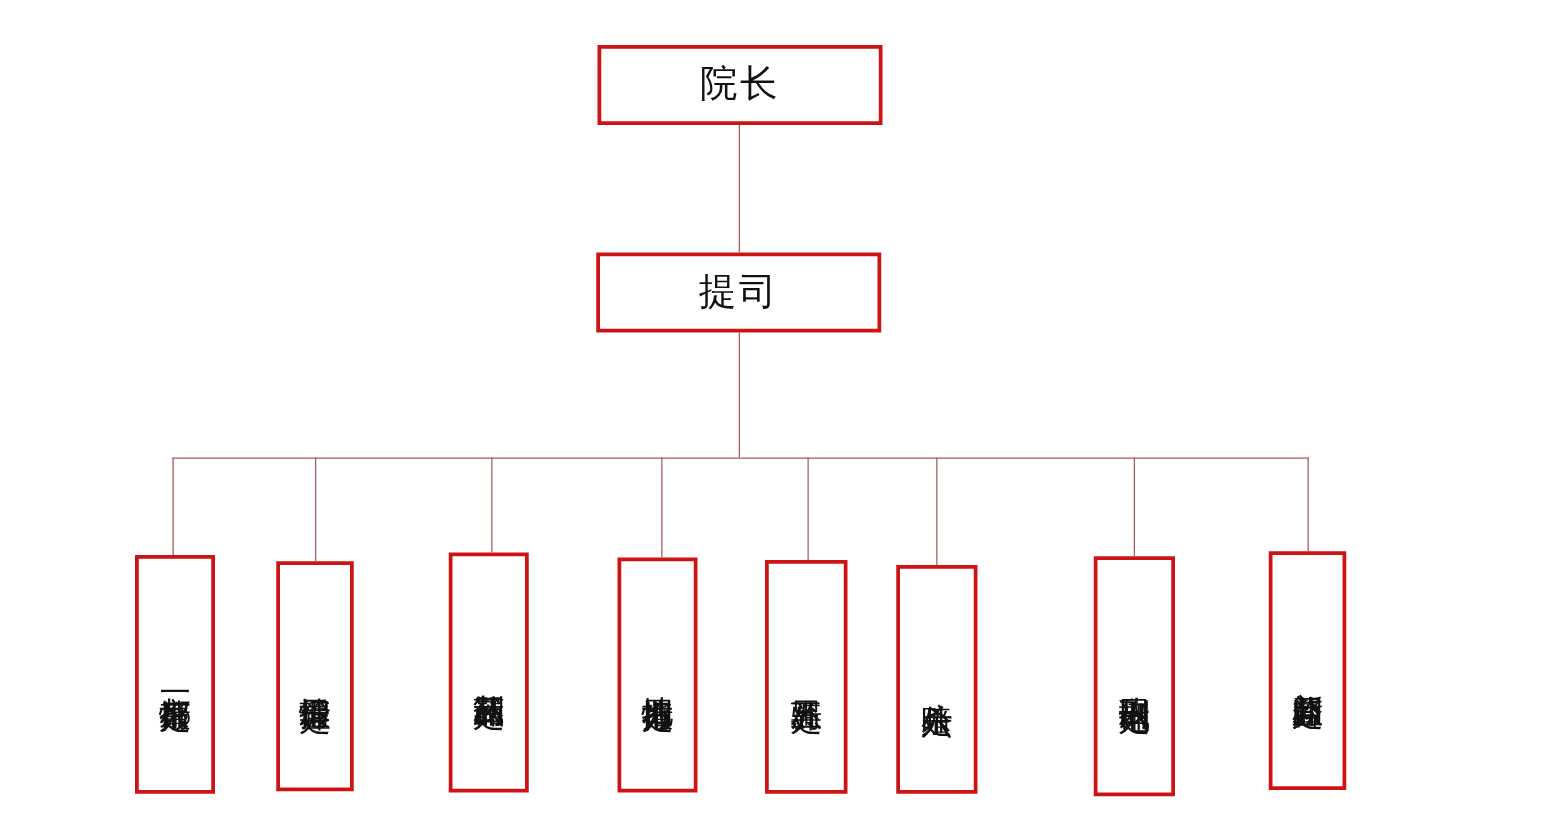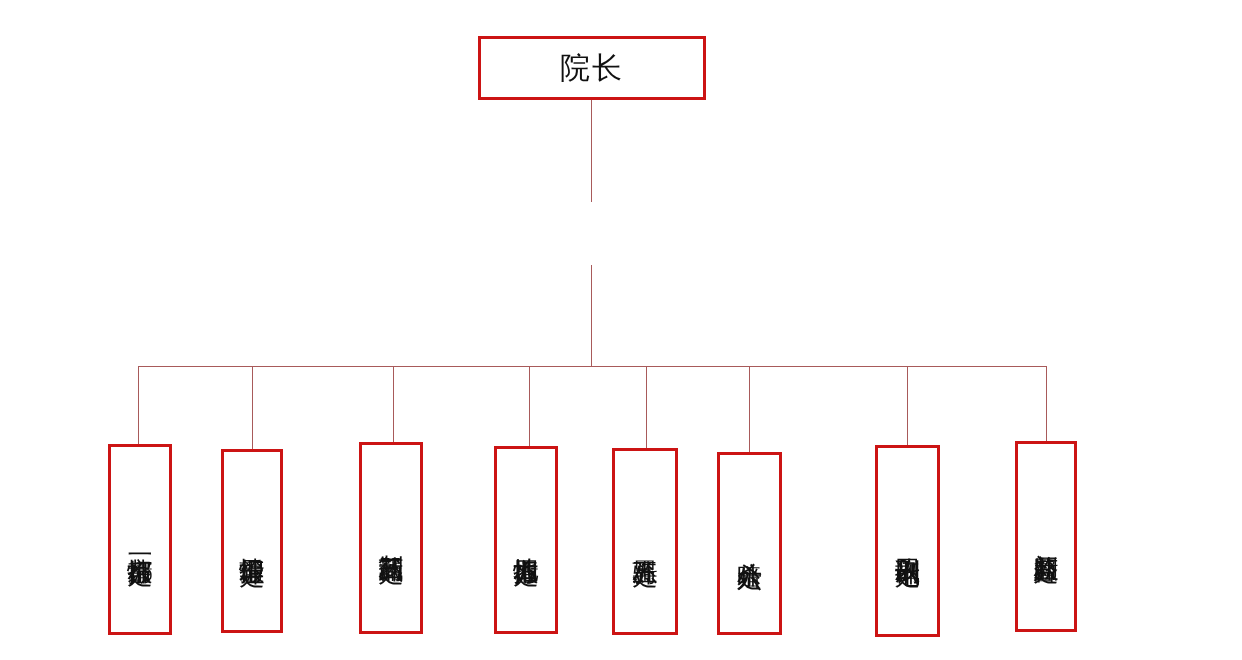--- a/index.html
+++ b/index.html
@@ -86,20 +86,23 @@
   <div class="vline" style="left:529px; top:366px; height:80px;"></div>
   <div class="vline" style="left:646px; top:366px; height:82px;"></div>
   <div class="vline" style="left:749px; top:366px; height:86px;"></div>
   <div class="vline" style="left:907px; top:366px; height:79px;"></div>
   <div class="vline" style="left:1046px; top:366px; height:75px;"></div>
 
   <div class="node node-top" style="left:478px; top:36px; width:228px; height:64px;">
     <span>院长</span>
   </div>
 
+  <div class="node node-top" style="left:477px; top:202px; width:228px; height:64px;">
+    <span>提司</span>
+  </div>
 
   <div class="leaf" style="left:108px; top:444px; width:64px; height:191px;">
     <span class="leaf-label">京都情报一处</span>
   </div>
 
   <div class="leaf" style="left:221px; top:449px; width:62px; height:184px;">
     <span class="leaf-label">情报管理二处</span>
   </div>
 
   <div class="leaf" style="left:359px; top:442px; width:64px; height:192px;">

